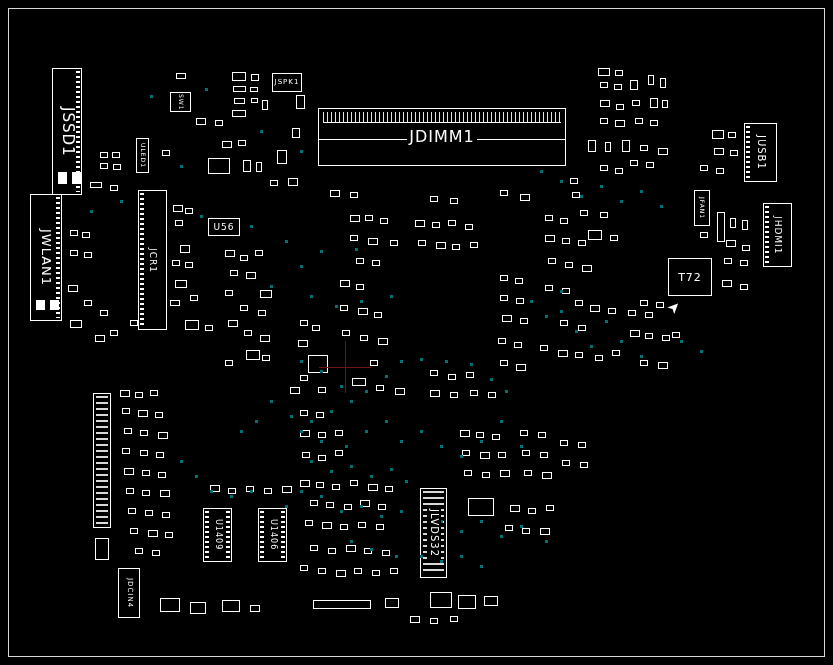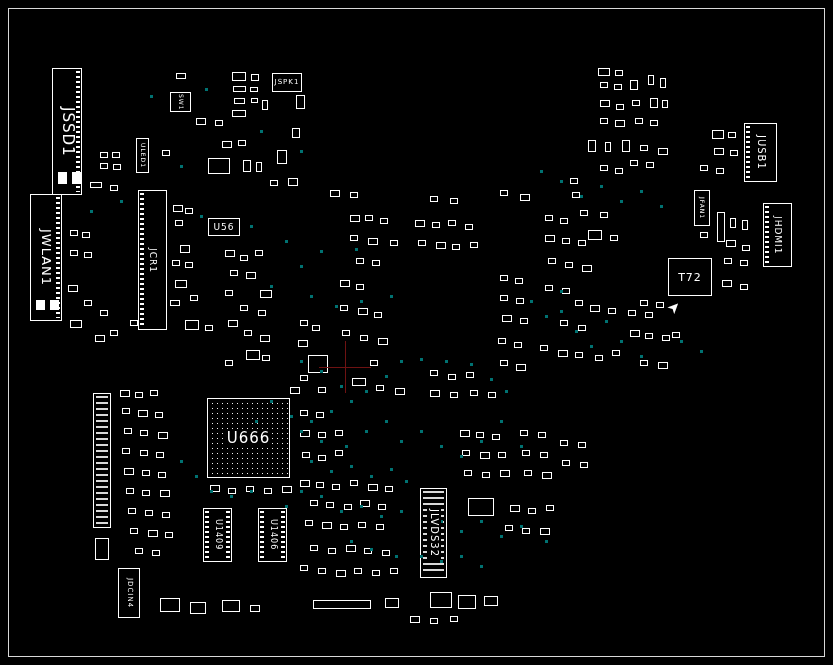--- a/index.html
+++ b/index.html
@@ -30,38 +30,40 @@
 <div id="board" style="width: 833px; height: 665px;">
   <div id="frame"></div>
 <div class="comp kind-conn" style="left: 52px; top: 68px; width: 30px; height: 127px;">
       <div class="pins pins-right"></div>
       <span class="lbl v" style="font-size: 15px;">JSSD1</span>
     </div>
     <div class="comp kind-conn" style="left: 30px; top: 194px; width: 32px; height: 127px;">
       <div class="pins pins-right"></div>
       <span class="lbl v" style="font-size: 13px;">JWLAN1</span>
     </div>
+    <div class="comp kind-dimm" style="left: 318px; top: 108px; width: 248px; height: 58px;">
+      <div class="dimm-pins"></div>
+      <div class="dimm-slot"></div>
+      <span class="lbl h on-dark" style="font-size: 16px;">JDIMM1</span>
+    </div>
     <div class="comp kind-box" style="left: 272px; top: 73px; width: 30px; height: 19px;">
       <span class="lbl h" style="font-size: 7px;">JSPK1</span>
     </div>
     <div class="comp kind-box" style="left: 170px; top: 92px; width: 21px; height: 20px;">
       <span class="lbl v" style="font-size: 6px;">SW1</span>
     </div>
     <div class="comp kind-box" style="left: 136px; top: 138px; width: 13px; height: 35px;">
       <span class="lbl v" style="font-size: 6px;">ULED1</span>
     </div>
     <div class="comp kind-conn" style="left: 138px; top: 190px; width: 29px; height: 140px;">
       <div class="pins pins-left"></div>
       <span class="lbl v" style="font-size: 9px;">JCR1</span>
     </div>
     <div class="comp kind-box" style="left: 208px; top: 218px; width: 32px; height: 18px;">
       <span class="lbl h" style="font-size: 9px;">U56</span>
-    </div>
-    <div class="comp kind-bga" style="left: 207px; top: 398px; width: 83px; height: 80px;">
-      <span class="lbl h on-dark" style="font-size: 15px;">U666</span>
     </div>
     <div class="comp kind-box" style="left: 668px; top: 258px; width: 44px; height: 38px;">
       <span class="lbl h" style="font-size: 11px;">T72</span>
     </div>
     <div class="comp kind-conn" style="left: 744px; top: 123px; width: 33px; height: 59px;">
       <div class="pins pins-left"></div>
       <span class="lbl v" style="font-size: 10px;">JUSB1</span>
     </div>
     <div class="comp kind-conn" style="left: 763px; top: 203px; width: 29px; height: 64px;">
       <div class="pins pins-left"></div>

